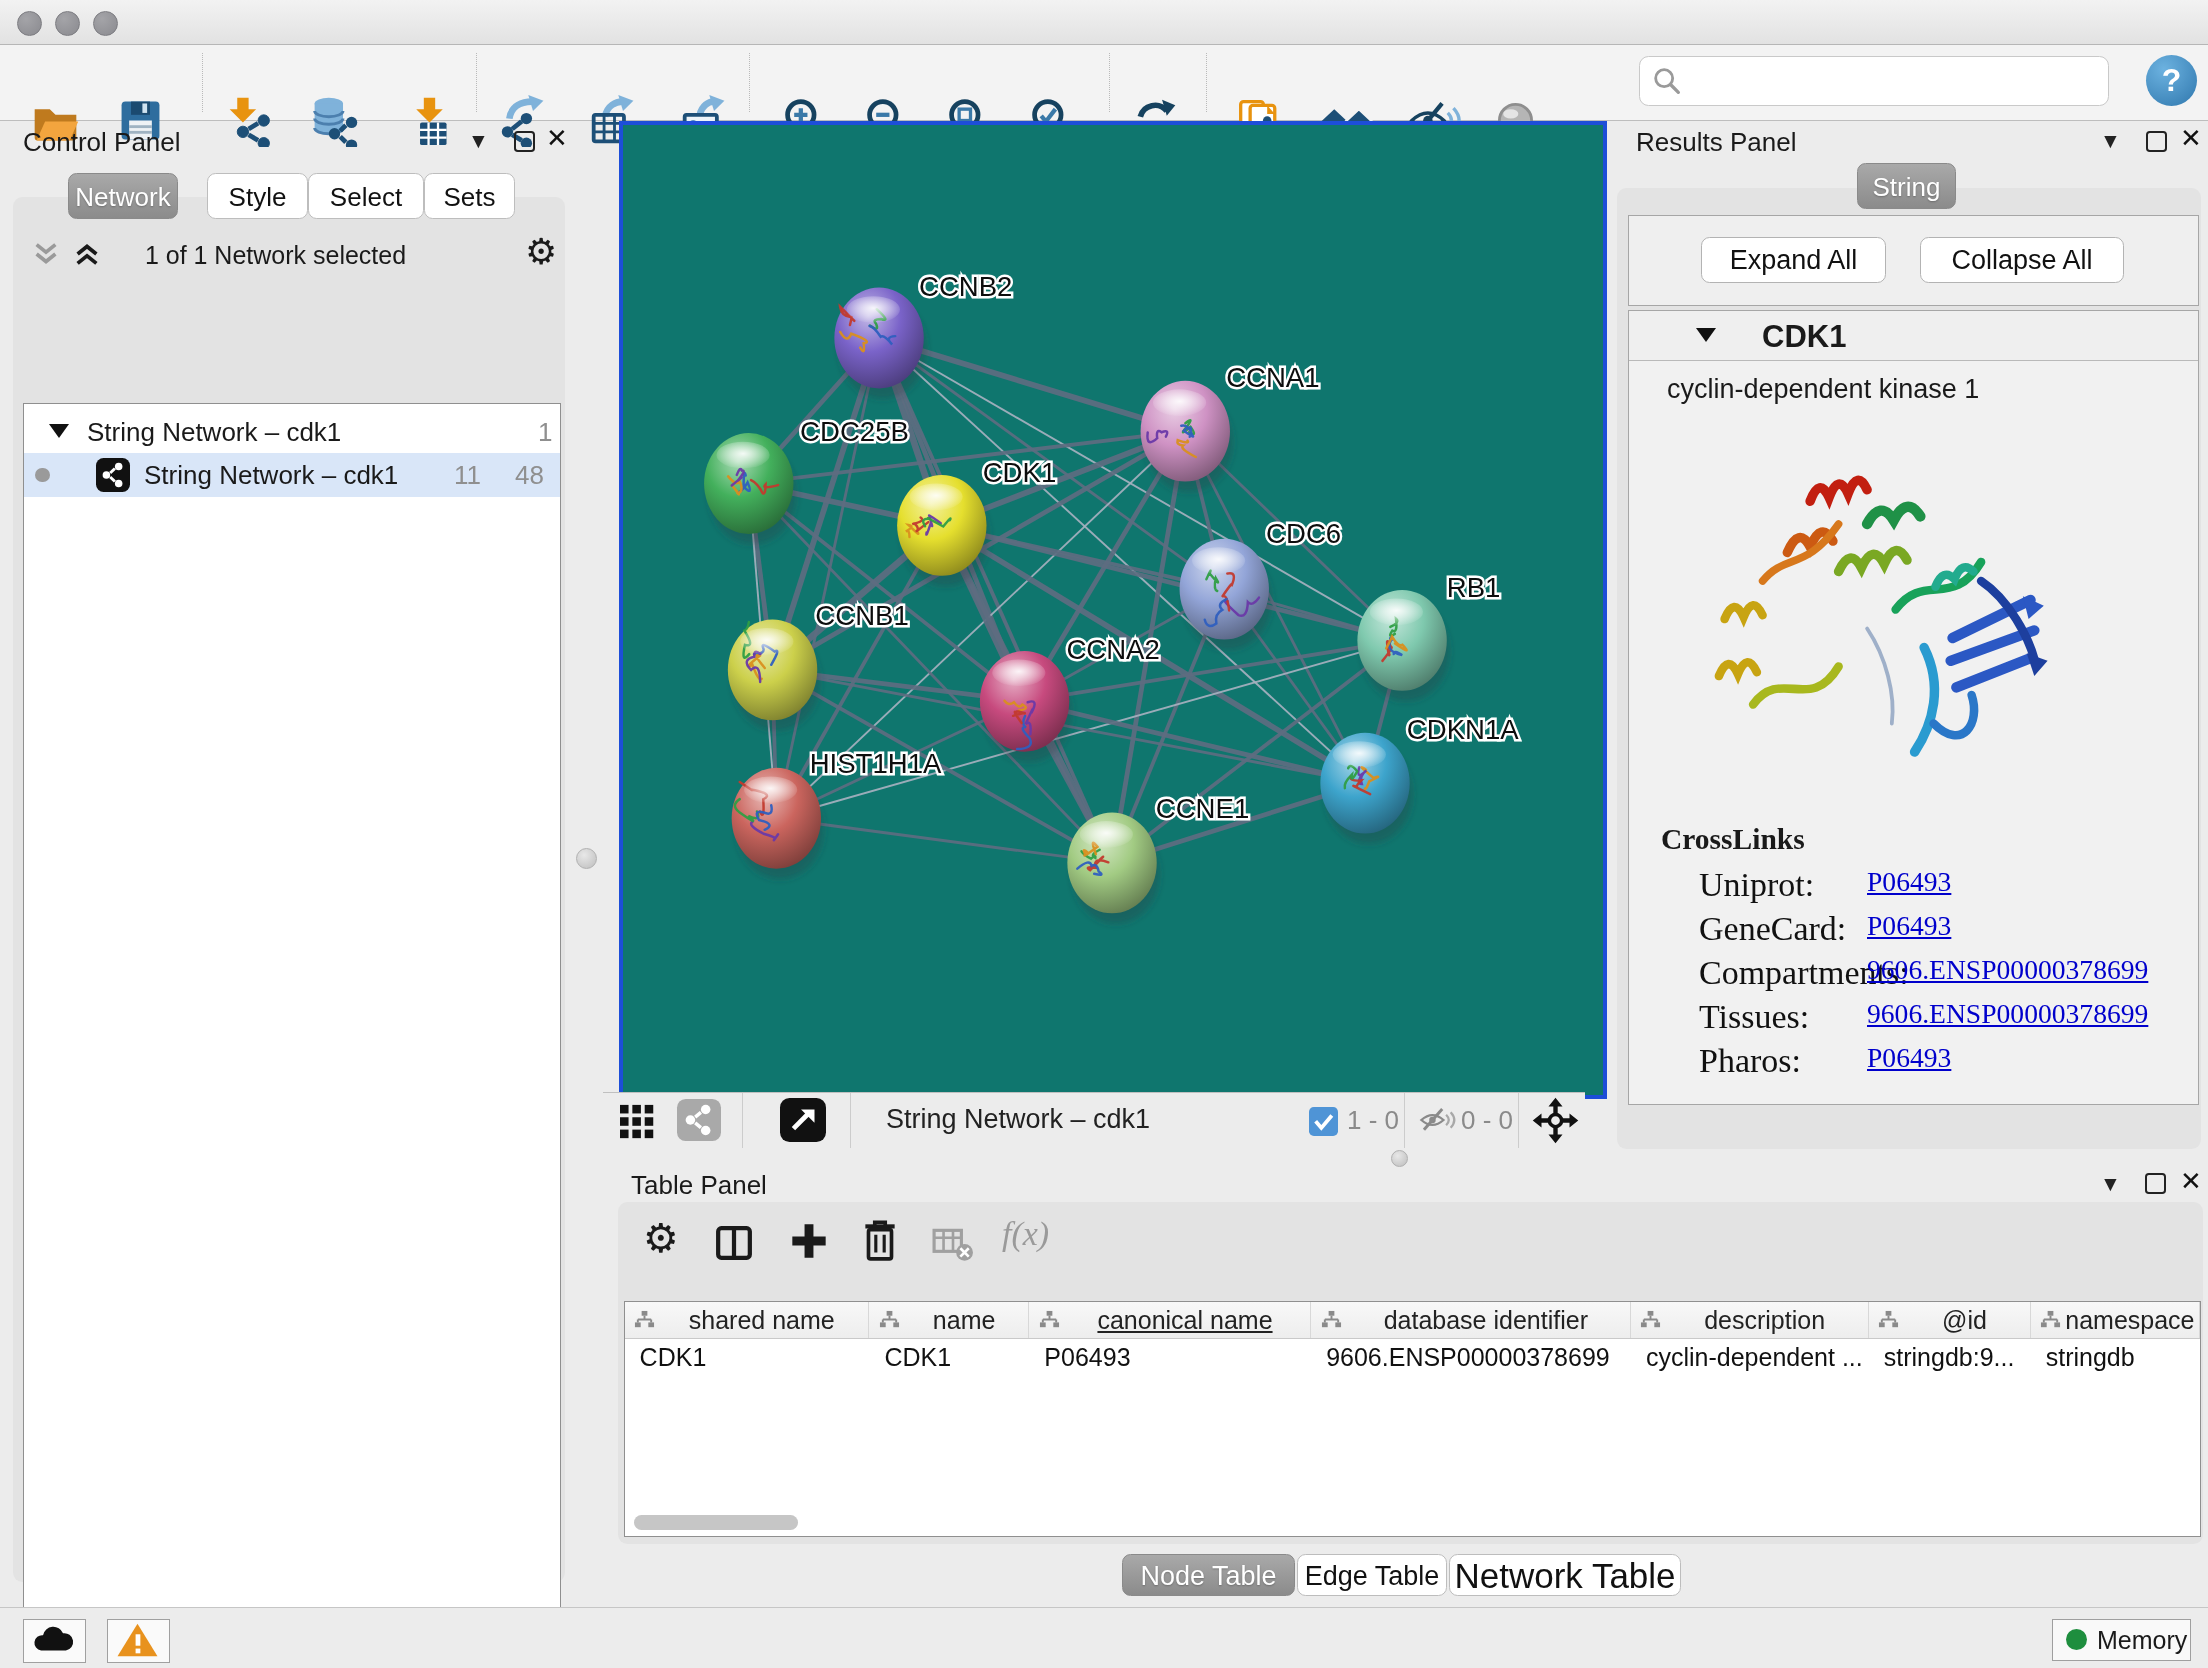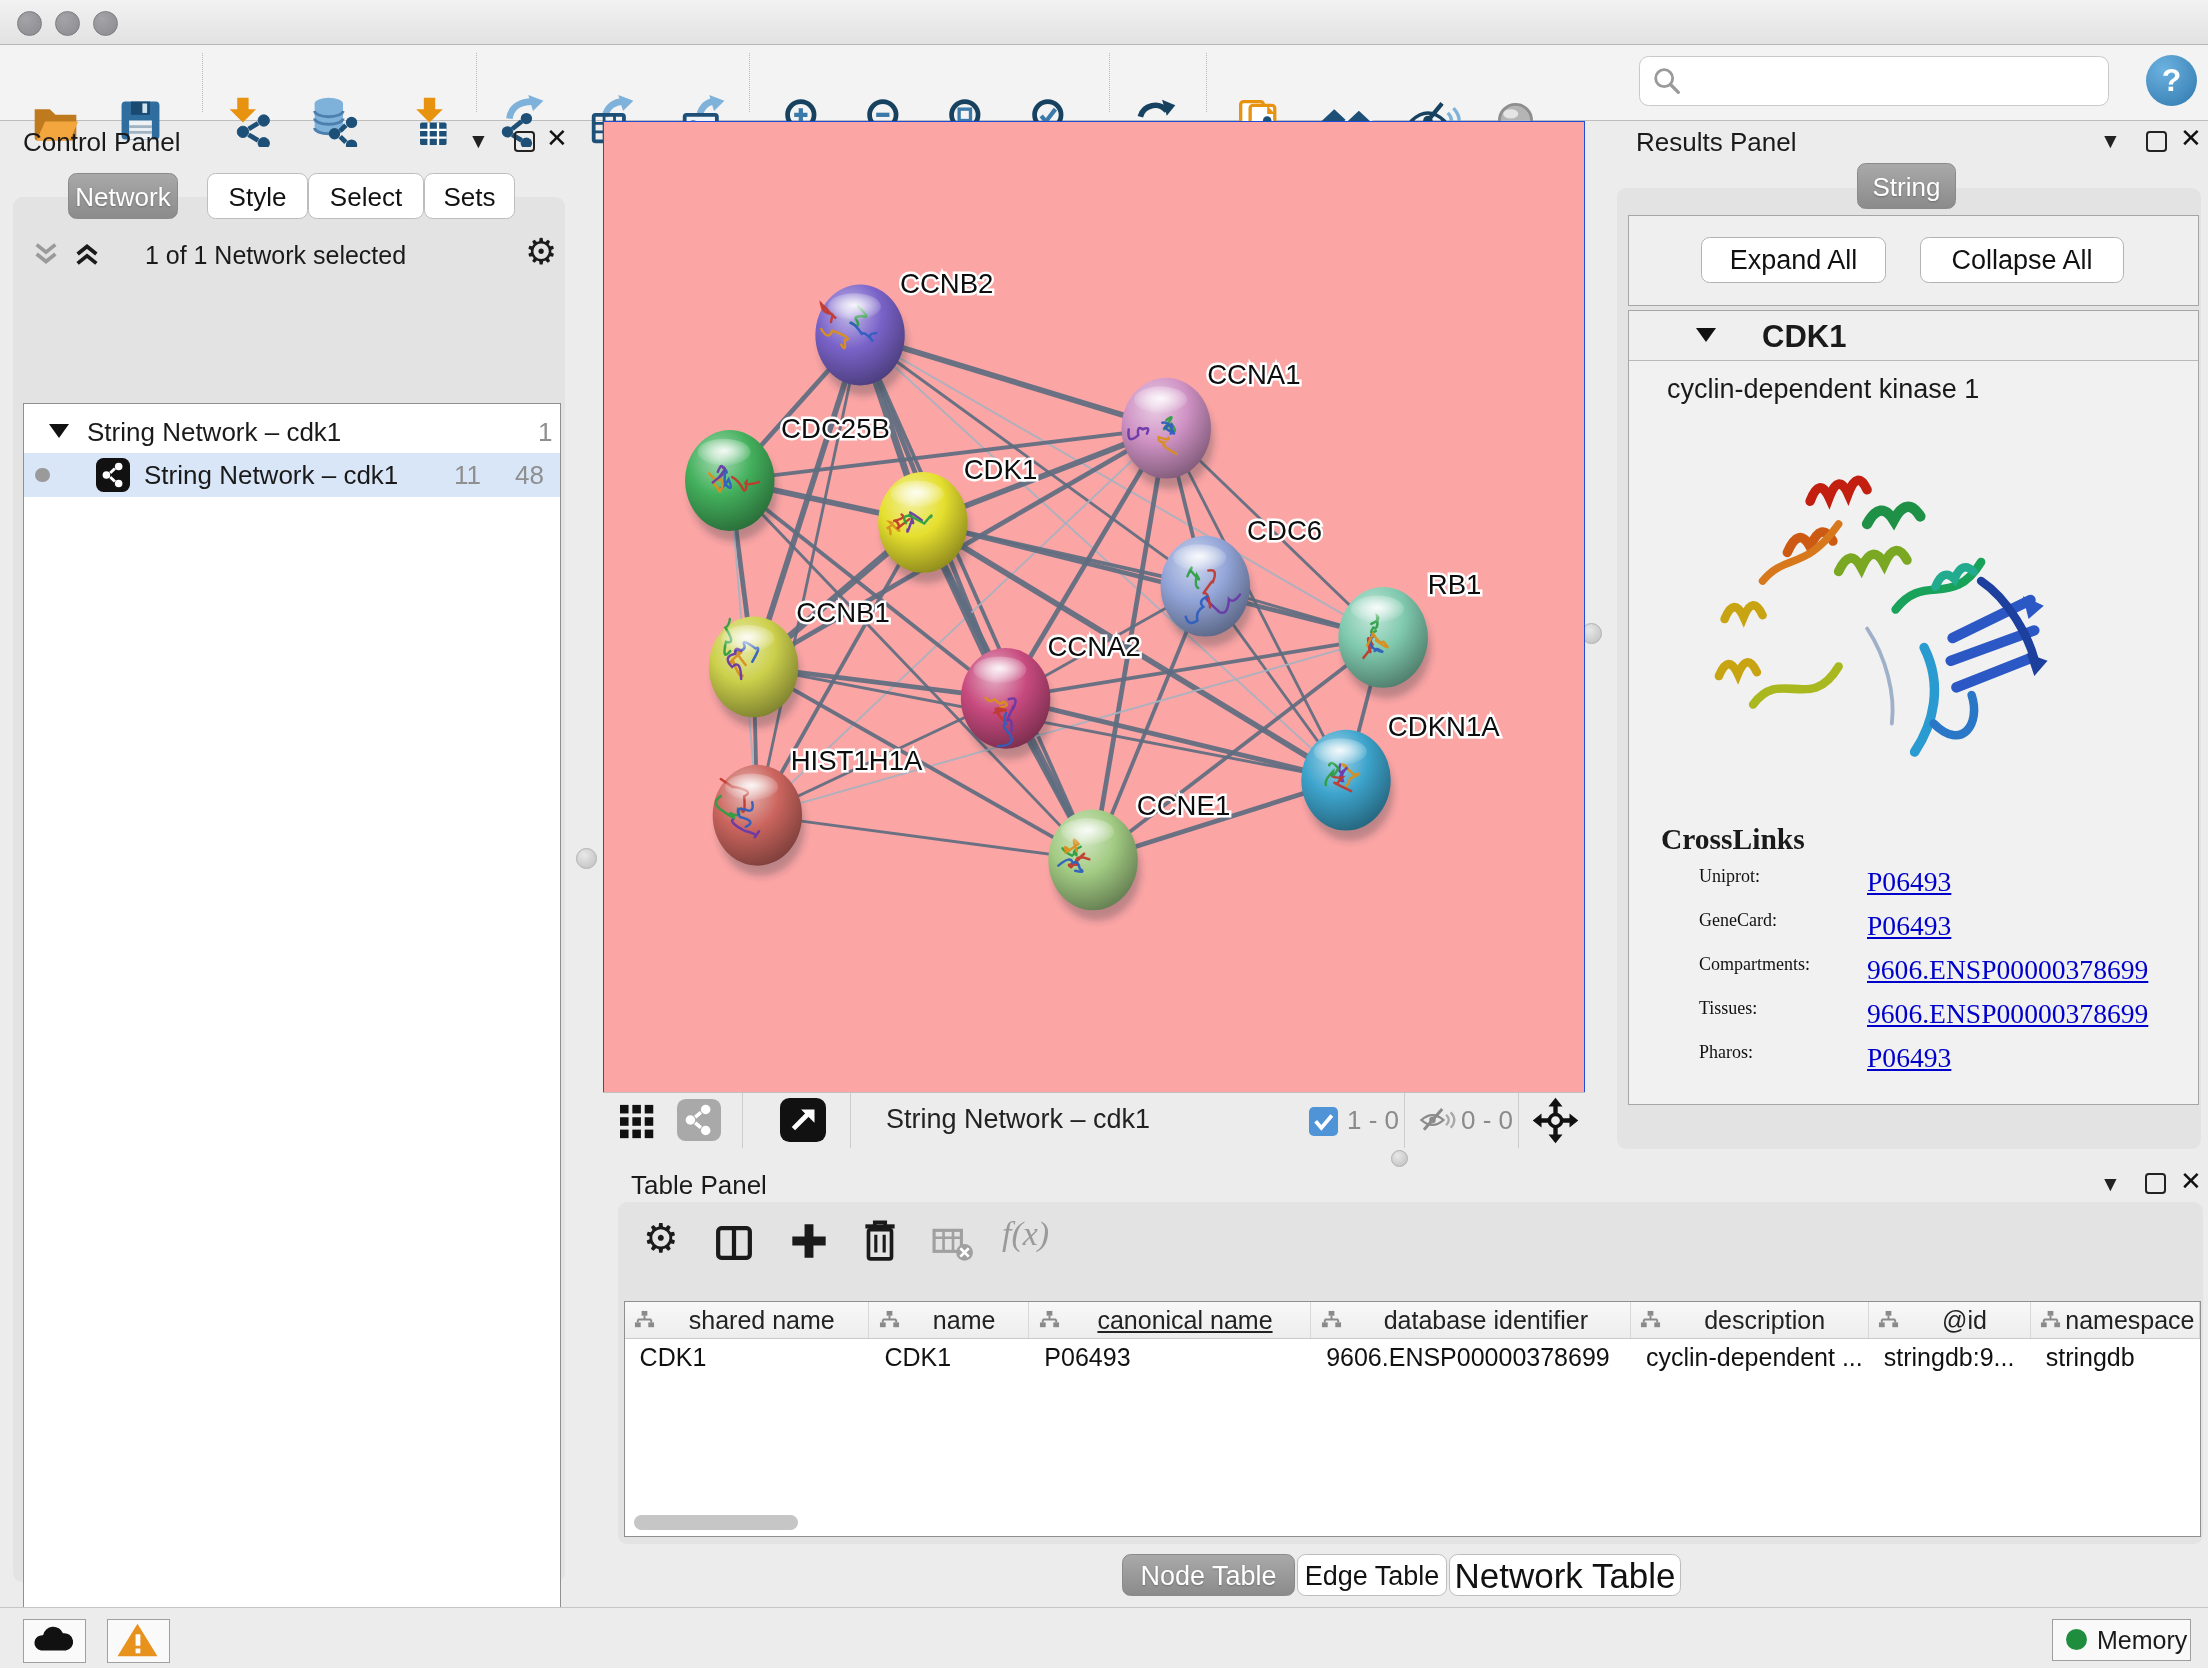--- a/index.html
+++ b/index.html
@@ -35,36 +35,36 @@
   
   .treebox{position:absolute;left:23px;top:282px;width:538px;height:1297px;background:#fff;
            border:1.9px solid #8f8f8f;box-sizing:border-box;}
   .trow{position:absolute;left:0;width:100%;height:44px;font-size:26px;line-height:44px;}
   .trow .cnt{position:absolute;color:#8f8f8f;}
   .seldot{position:absolute;width:14.3px;height:14.3px;border-radius:50%;background:#9a9a9a;}
   .sharesq{position:absolute;width:34px;height:34px;background:#111;border-radius:7.6px;}
   .tri-down{display:inline-block;width:0;height:0;border-left:10.5px solid transparent;
             border-right:10.5px solid transparent;border-top:14.3px solid #111;}
   
-  .net-canvas{position:absolute;left:603px;top:121px;width:980px;height:970px;background:#fca5a5;
-              border:1px solid #1d4ed8;box-sizing:content-box;}
+  .net-canvas{position:absolute;left:619px;top:121px;width:980px;height:970px;background:#0f766e;
+              border:4px solid #1d4ed8;box-sizing:content-box;}
   .net-footer{position:absolute;left:603px;top:1092px;width:982px;height:55px;background:#ececec;
               border-top:1px solid #c0c0c0;}
   .nf-sep{position:absolute;top:0;height:55px;border-left:1px solid #cccccc;}
   .nf-text{position:absolute;font-size:27px;color:#222;top:11.4px;}
   .nf-gray{color:#8a8a8a;font-size:26px;position:absolute;top:12px;text-align:right;}
   .checkbox{position:absolute;width:28.5px;height:28.5px;border-radius:4.8px;background:#4f94d6;}
   .handle{position:absolute;border-radius:50%;background:radial-gradient(circle at 38% 32%,#e8e8e8,#bdbdbd);
           border:1px solid #b0b0b0;}
   
   .rp-box{position:absolute;background:#efefef;border:1.9px solid #a6a6a6;box-sizing:border-box;}
   .btn{position:absolute;background:#fff;border:1px solid #b3b3b3;border-radius:8.6px;text-align:center;
        font-size:27px;color:#111;}
   .serif{font-family:"Liberation Serif","DejaVu Serif",serif;}
-  .xl-label{position:absolute;left:70px;font-size:18px;color:#111;}
+  .xl-label{position:absolute;left:70px;font-size:34px;color:#111;}
   .xl-value{position:absolute;left:238px;font-size:27.6px;color:#0000cc;text-decoration:underline;}
   
   .tblbox{position:absolute;background:#fff;border:1.9px solid #8f8f8f;box-sizing:border-box;overflow:hidden;}
   .thead{display:flex;height:36px;background:linear-gradient(#f8f8f8,#ededed);border-bottom:1px solid #c9c9c9;}
   .th{display:flex;align-items:center;border-right:1px solid #d8d8d8;box-sizing:border-box;
       font-size:25px;color:#222;height:36px;}
   .th .lbl{flex:1;text-align:center;white-space:nowrap;overflow:hidden;}
   .trowdata{display:flex;height:36px;}
   .td{font-size:25px;color:#111;box-sizing:border-box;padding-left:15px;line-height:36px;
       white-space:nowrap;overflow:hidden;}

